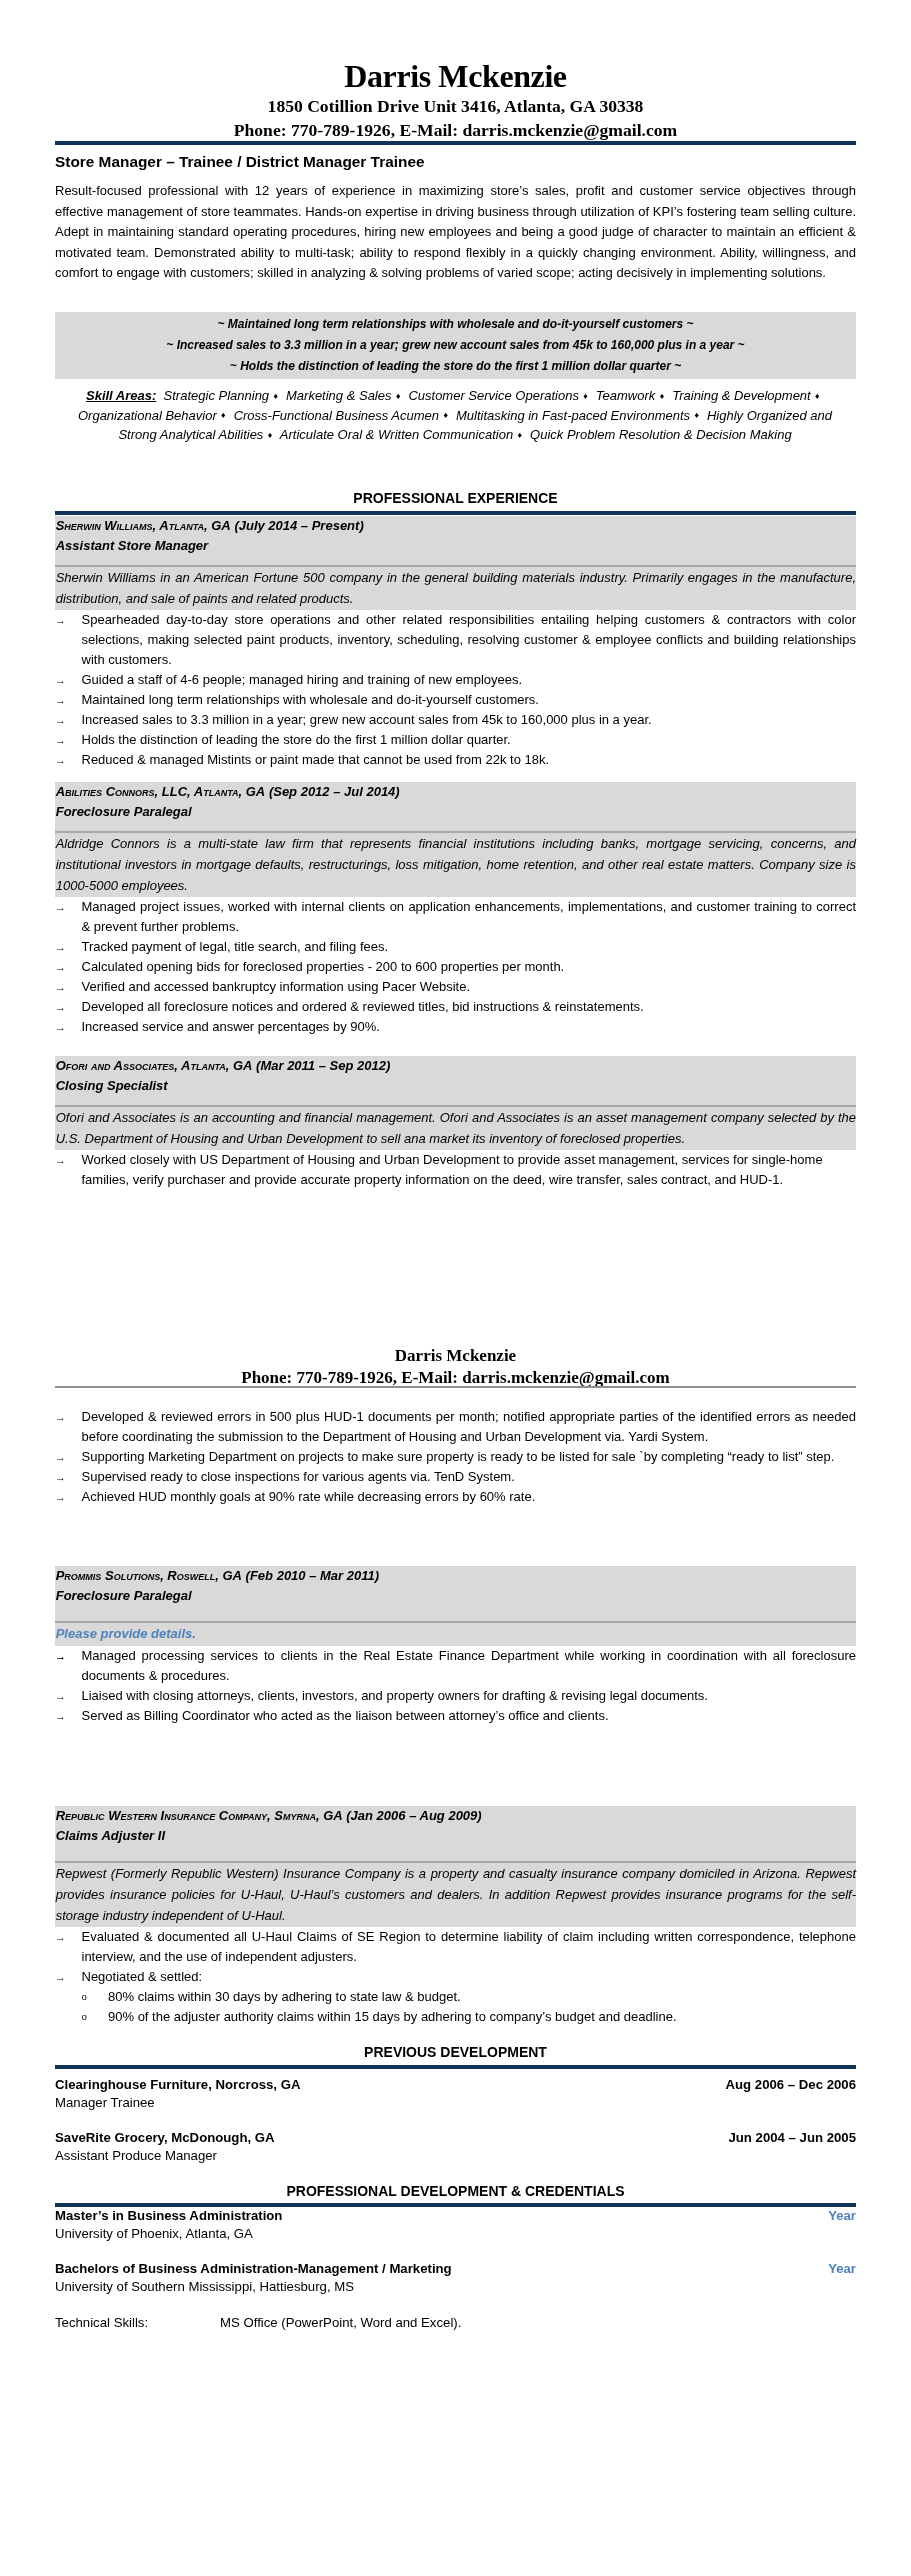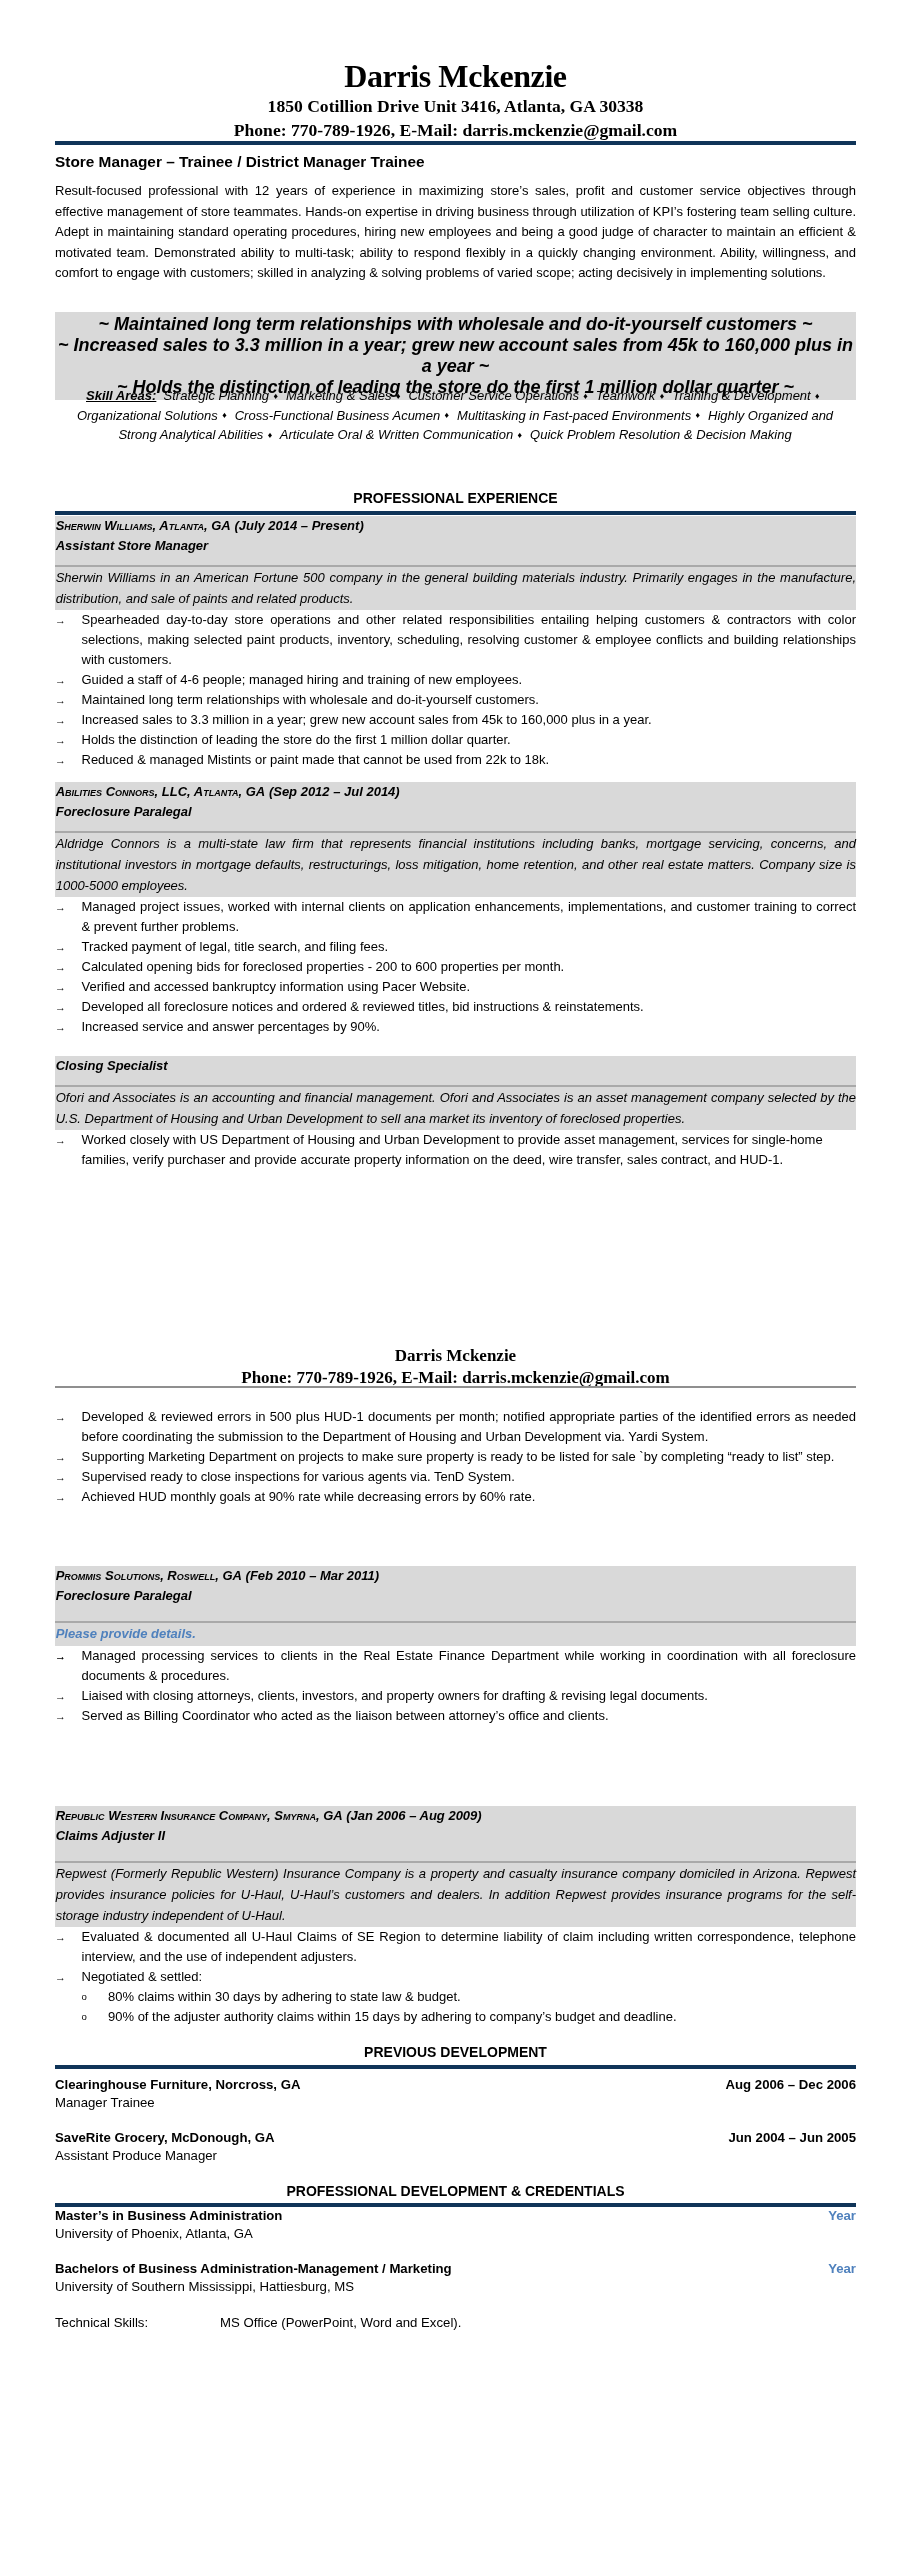--- a/index.html
+++ b/index.html
@@ -9,21 +9,21 @@
   .sans { font-family: "Liberation Sans", "DejaVu Sans", sans-serif; }
 
   .name { text-align: center; font-weight: bold; font-size: 32px; line-height: 38px; letter-spacing: -0.4px; }
   .addr { text-align: center; font-weight: bold; font-size: 17.6px; line-height: 23.5px; }
   .rule-navy { height: 3.7px; background: #0f3458; }
   .rule-gray { height: 2.2px; background: #a9a9a9; }
   .rule-gray-thin { height: 1.5px; background: #8f8f8f; }
 
   .target-title { font-weight: bold; font-size: 15.4px; line-height: 20.6px; }
   .summary { text-align: justify; font-size: 13px; line-height: 20.6px; }
-  .highlights { background: #d9d9d9; text-align: center; font-weight: bold; font-style: italic; font-size: 18px; line-height: 21px; padding: 1.5px 0 2.9px 0; }
+  .highlights { background: #d9d9d9; text-align: center; font-weight: bold; font-style: italic; font-size: 12px; line-height: 21px; padding: 1.5px 0 2.9px 0; }
   .skills { text-align: center; font-style: italic; font-size: 13px; line-height: 19px; }
   .skills .lbl { font-weight: bold; text-decoration: underline; font-style: italic; }
   .dia { font-style: normal; font-size: 8.8px; vertical-align: 1.5px; margin: 0 4.4px; }
 
   .section-head { text-align: center; font-weight: bold; font-size: 14px; line-height: 19px; }
   .job-box { background: #d9d9d9; }
   .job-box .co { font-weight: bold; font-style: italic; font-size: 13px; line-height: 20px; padding-left: 0.7px; }
   .sc { font-variant: small-caps; }
   .job-box .role { font-weight: bold; font-style: italic; font-size: 13px; line-height: 20px; padding-left: 0.7px; }
   .job-box .desc { font-style: italic; font-size: 13px; line-height: 20.6px; text-align: justify; padding: 1.5px 0 0.7px 0.7px; }
@@ -67,21 +67,21 @@
   <div>~ Holds the distinction of leading the store do the first 1 million dollar quarter ~</div>
 </div>
 
 <div class="page sans skills" style="top:386px; left:62px; width:786px;">
   <span class="lbl">Skill Areas:</span>&nbsp;
   <span>Strategic Planning</span><span class="dia">♦</span>
   <span>Marketing &amp; Sales</span><span class="dia">♦</span>
   <span>Customer Service Operations</span><span class="dia">♦</span>
   <span>Teamwork</span><span class="dia">♦</span>
   <span>Training &amp; Development</span><span class="dia">♦</span>
-  <span>Organizational Solutions</span><span class="dia">♦</span>
+  <span>Organizational Behavior</span><span class="dia">♦</span>
   <span>Cross-Functional Business Acumen</span><span class="dia">♦</span>
   <span>Multitasking in Fast-paced Environments</span><span class="dia">♦</span>
   <span>Highly Organized and Strong Analytical Abilities</span><span class="dia">♦</span>
   <span>Articulate Oral &amp; Written Communication</span><span class="dia">♦</span>
   <span>Quick Problem Resolution &amp; Decision Making</span>
 </div>
 
 <div class="page sans section-head" style="top:489px;">PROFESSIONAL EXPERIENCE</div>
 <div class="page rule-navy" style="top:511px;"></div>
 
@@ -116,20 +116,21 @@
     <li><span class="arr">→</span><span>Tracked payment of legal, title search, and filing fees.</span></li>
     <li><span class="arr">→</span><span>Calculated opening bids for foreclosed properties - 200 to 600 properties per month.</span></li>
     <li><span class="arr">→</span><span>Verified and accessed bankruptcy information using Pacer Website.</span></li>
     <li><span class="arr">→</span><span>Developed all foreclosure notices and ordered &amp; reviewed titles, bid instructions &amp; reinstatements.</span></li>
     <li><span class="arr">→</span><span>Increased service and answer percentages by 90%.</span></li>
   </ul>
 </div>
 
 <div class="page sans" style="top:1056px;">
   <div class="job-box">
+    <div class="co"><span class="sc">Ofori and Associates, Atlanta, GA</span> <span>(Mar 2011 – Sep 2012)</span></div>
     <div class="role">Closing Specialist</div>
     <div style="height:8.8px"></div>
     <div class="rule-gray"></div>
     <div class="desc">Ofori and Associates is an accounting and financial management. Ofori and Associates is an asset management company selected by the U.S. Department of Housing and Urban Development to sell ana market its inventory of foreclosed properties.</div>
   </div>
   <ul class="arrows">
     <li style="text-align:left;"><span class="arr">→</span><span>Worked closely with US Department of Housing and Urban Development to provide asset management, services for single-home families, verify purchaser and provide accurate property information on the deed, wire transfer, sales contract, and HUD-1.</span></li>
   </ul>
 </div>
 

